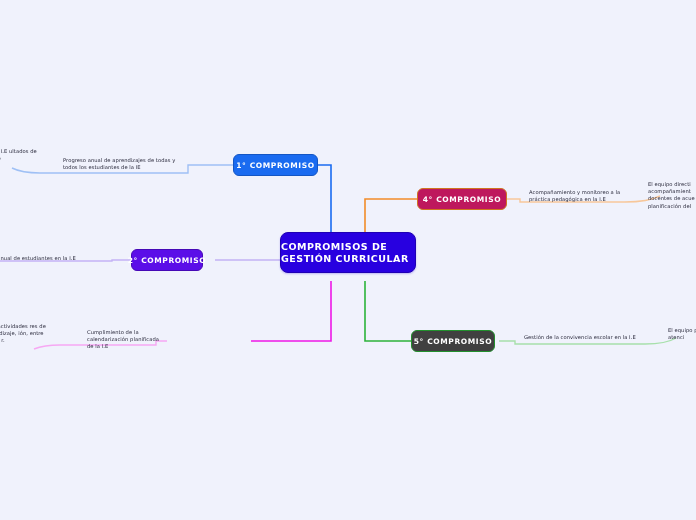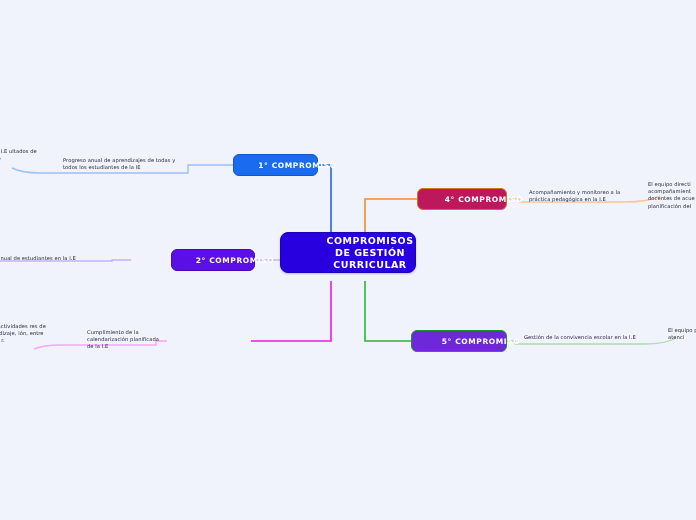--- a/index.html
+++ b/index.html
@@ -28,27 +28,26 @@
     pointer-events: none;
   }
 
   
   .node {
     position: absolute;
     box-sizing: border-box;
     display: flex;
     align-items: center;
     justify-content: center;
-    text-align: center;
+    text-align: left;
     color: #ffffff;
     font-weight: bold;
     letter-spacing: 0.6px;
     border-radius: 7px;
     white-space: nowrap;
-    padding-left: 44px;
   }
   .central {
     left: 280px;
     top: 232px;
     width: 136px;
     height: 41px;
     background: #2800e0;
     border: 1.5px solid #1f00b4;
     border-radius: 8px;
     font-size: 9.5px;
@@ -56,24 +55,24 @@
     letter-spacing: 0.5px;
     box-shadow: 0 1px 2px rgba(40,0,224,0.25);
     white-space: normal;
   }
   .branch {
     font-size: 7.5px;
     height: 22px;
     border-radius: 6px;
   }
   .b1 { left: 233px; top: 154px; width: 85px; background:#1a6bf0; border:1.2px solid #1456c4; }
-  .b2 { left: 131px; top: 249px; width: 84px; background:#5b0ee8; border:1.2px solid #4609b6;margin-left:40px; }
+  .b2 { left: 131px; top: 249px; width: 72px; background:#5b0ee8; border:1.2px solid #4609b6; }
   .b3 { left: 167px; top: 330px; width: 84px; background:#ee18e6; border:1.2px solid #bd14b7; }
   .b4 { left: 417px; top: 188px; width: 90px; background:#be185d; border:1.2px solid #cf7520; }
-  .b5 { left: 411px; top: 330px; width: 96px; background:#6d28d9; border:1.2px solid #22902d; }
+  .b5 { left: 411px; top: 330px; width: 84px; background:#404040; border:1.2px solid #22902d; }
 
   
   .leaf {
     position: absolute;
     font-size: 5.2px;
     line-height: 7.2px;
     color: #2a2a3c;
     letter-spacing: 0.05px;
   }
   .leaf.right { text-align: left; }

